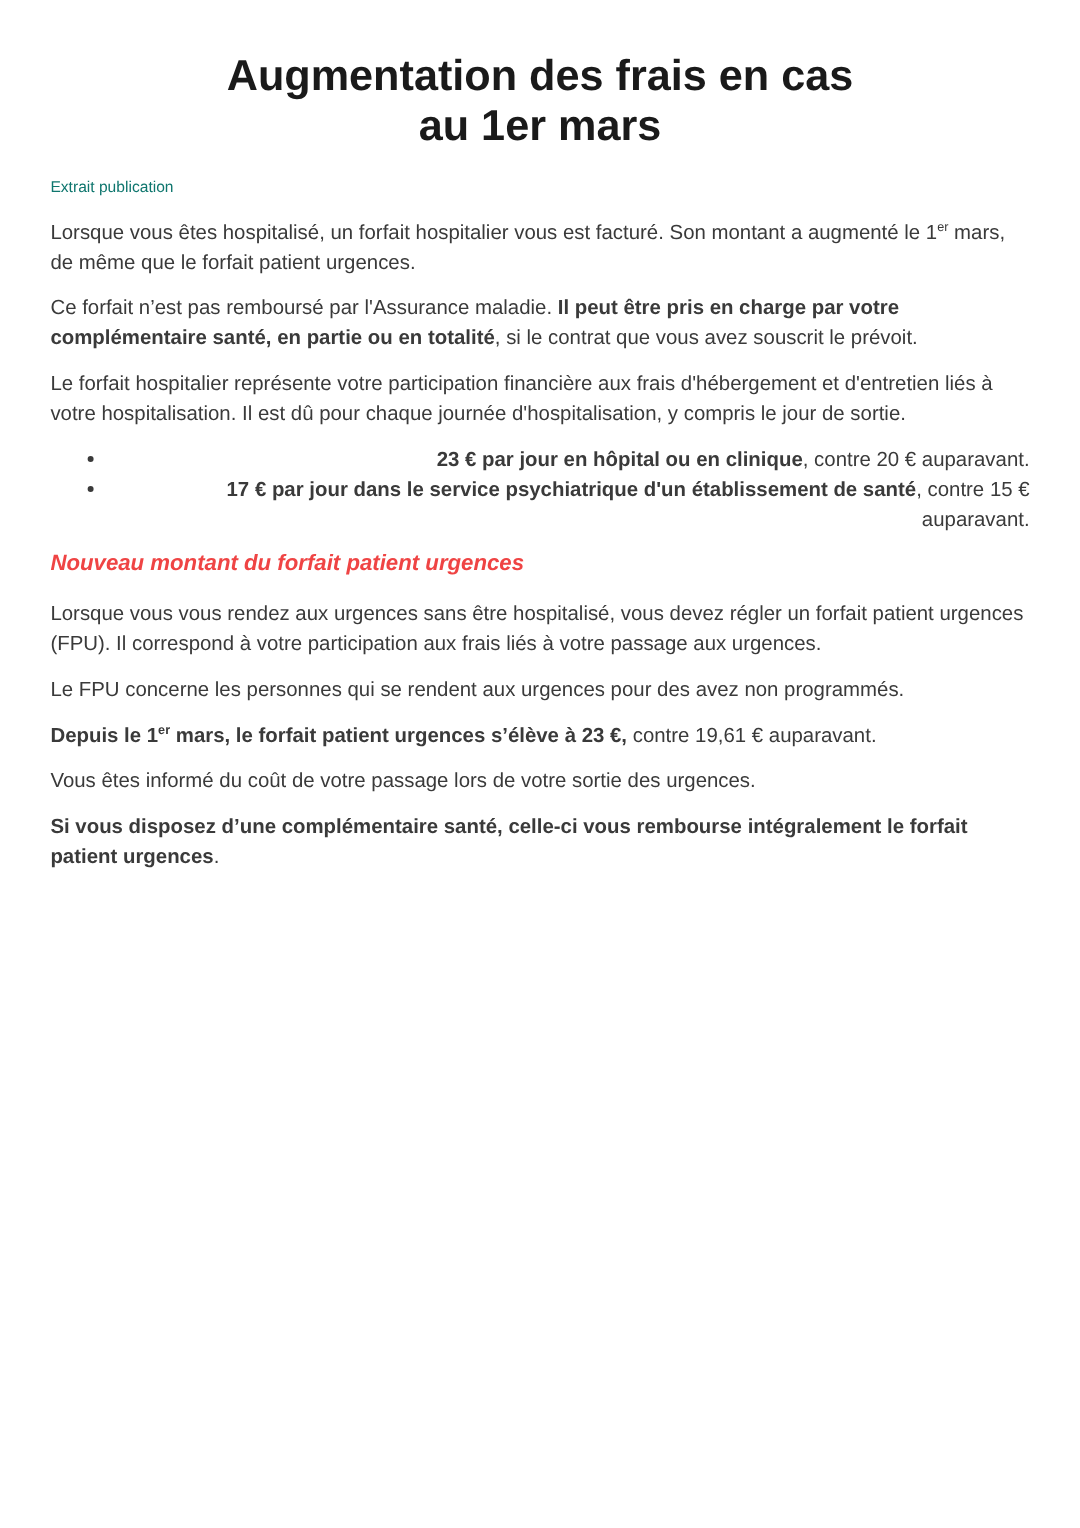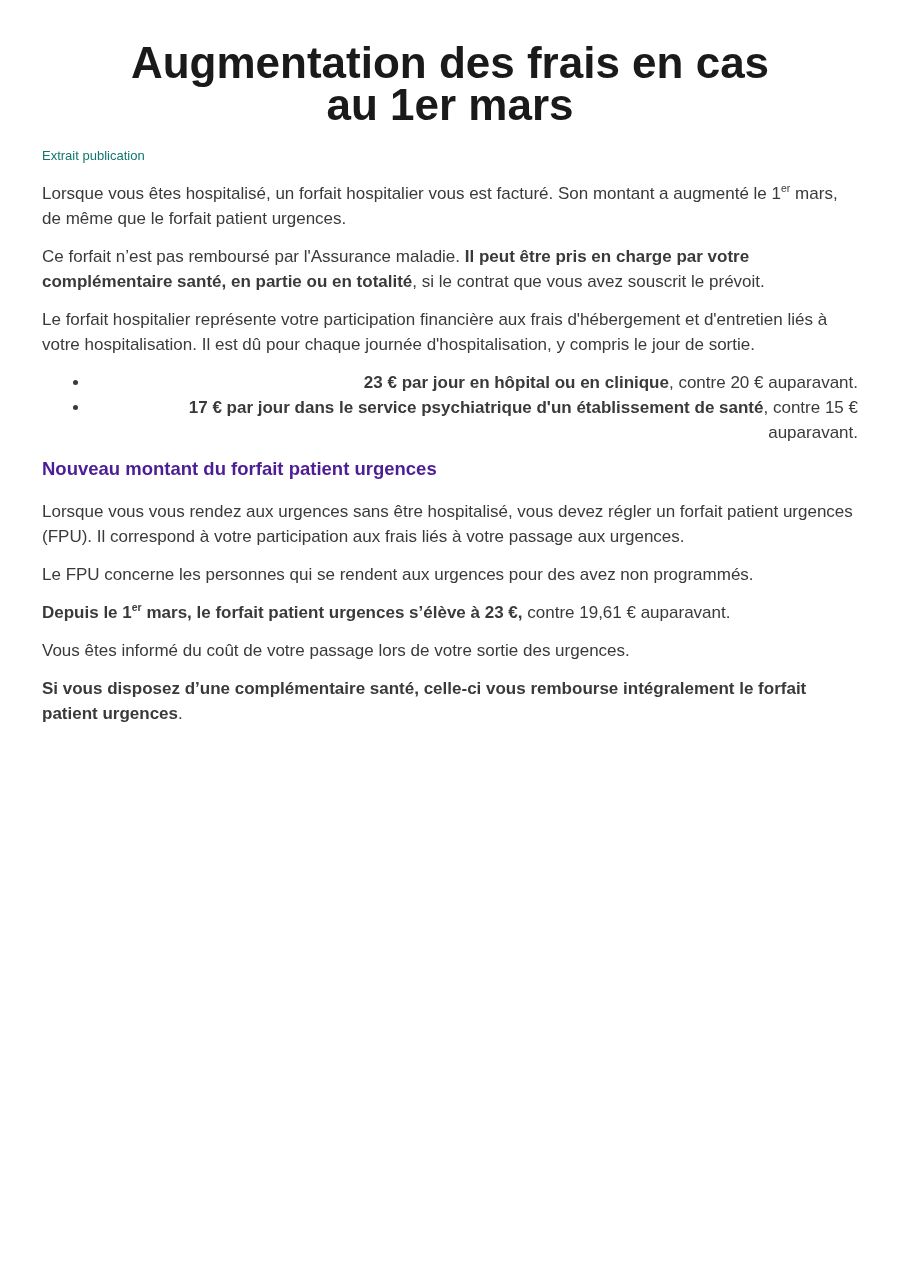--- a/index.html
+++ b/index.html
@@ -17,21 +17,21 @@
   .page {
     box-sizing: border-box;
     width: 900px;
     height: 1273px;
     padding: 42px 42px 0 42px;
     background: #ffffff;
   }
   h1.doc-title {
     margin: 0 0 22px 0;
     text-align: center;
-    font-size: 44px;
+    font-size: 36px;
     line-height: 42px;
     font-weight: 700;
     color: #1a1a1a;
     letter-spacing: 0;
   }
   h1.doc-title .title-line { display: block; }
   .kicker {
     margin: 0 0 17px 0;
     font-size: 13px;
     line-height: 16px;
@@ -47,21 +47,22 @@
     margin: 0 0 13px 0;
     font-size: 17px;
     line-height: 25px;
     color: #3a3a3a;
   }
   .article h2 {
     margin: 12px 0 18px 0;
     font-size: 18.5px;
     line-height: 24px;
     font-weight: 700;
-    color: #4c1d95;
+    font-style: italic;
+    color: #ef4444;
   }
   .article ul {
     list-style: none;
     margin: 12px 0 8px 0;
     padding: 0 0 0 29px;
   }
   .article li {
     position: relative;
     padding-left: 26px;
     font-size: 17px;

